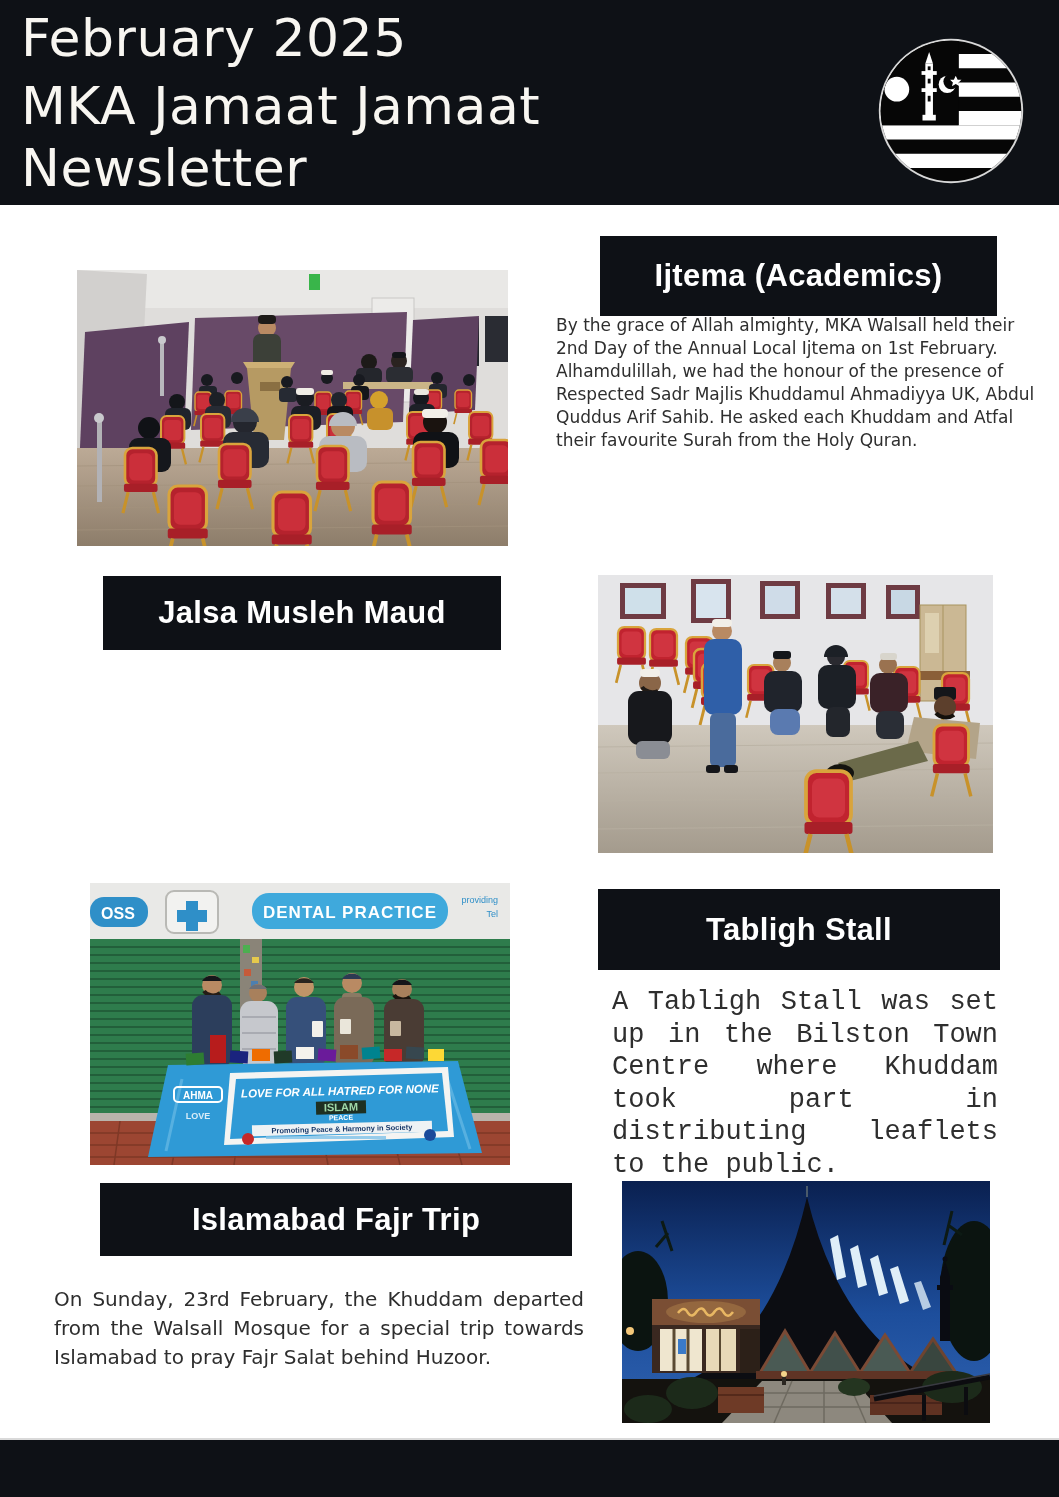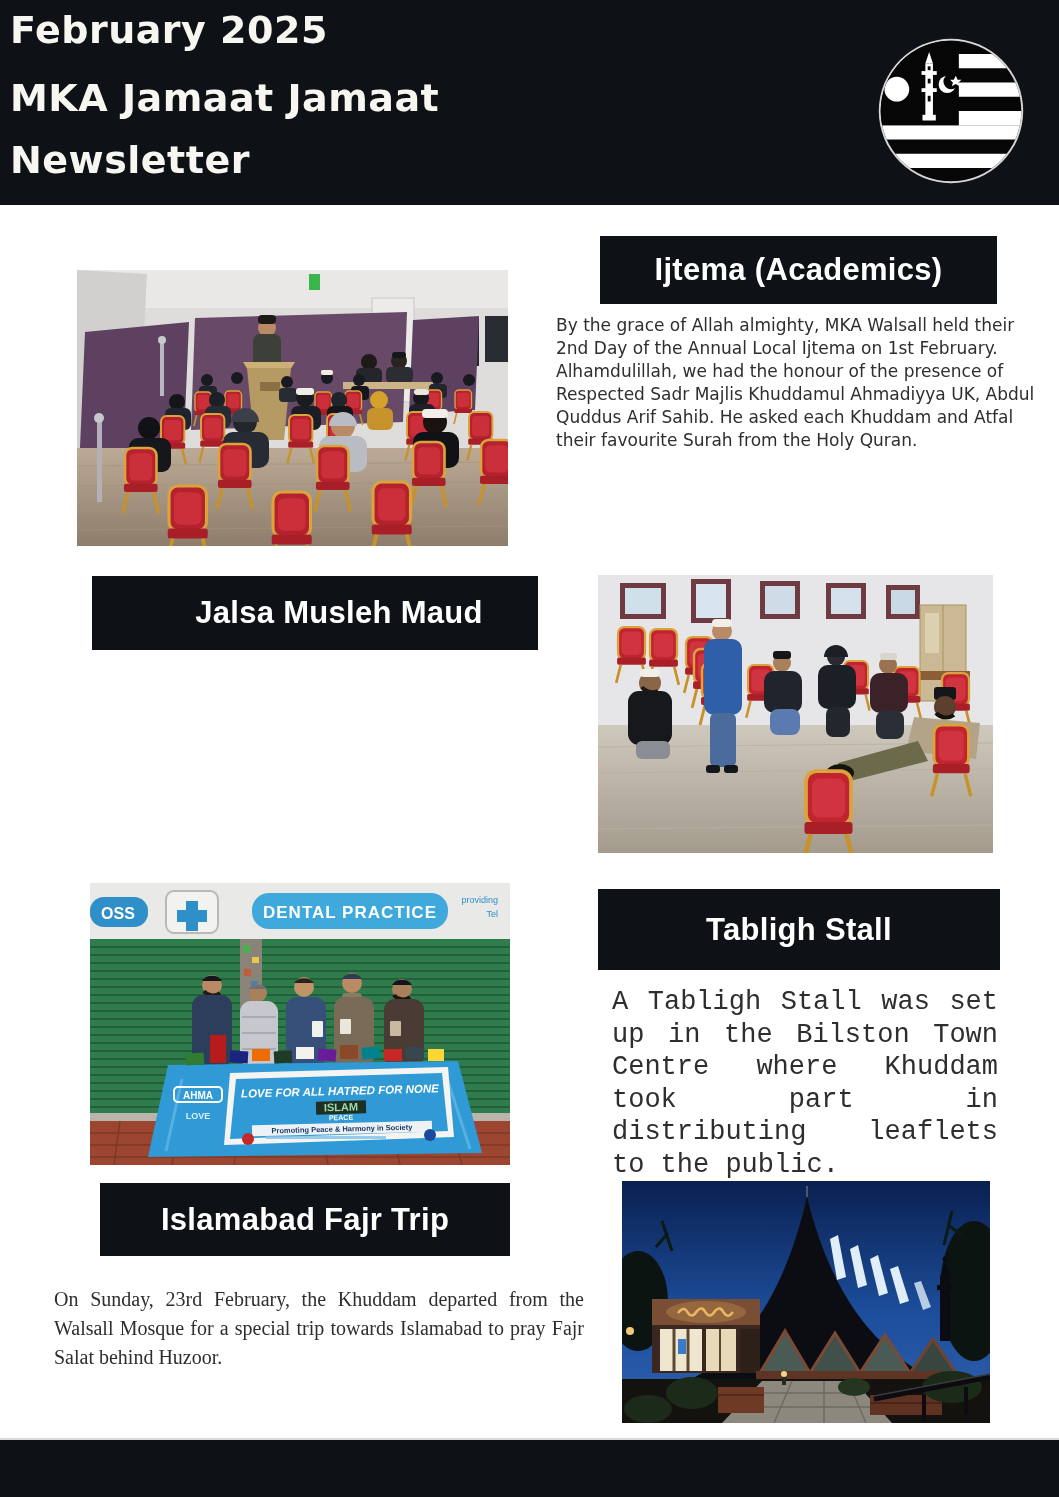--- a/index.html
+++ b/index.html
@@ -11,47 +11,47 @@
     position:relative;width:1059px;height:1497px;margin:0 auto;
     background:#ffffff;overflow:hidden;
     font-family:"Liberation Sans",sans-serif;
   }
   
   .masthead{
     position:absolute;left:0;top:0;width:100%;height:205px;
     background:var(--accent-black);
   }
   .masthead .hline{
-    position:absolute;left:10px;color:#f8f6f1;font-weight:bold;
-    font-size:38px;letter-spacing:.5px;white-space:nowrap;
+    position:absolute;left:21px;color:#f8f6f1;font-weight:normal;
+    font-size:52px;letter-spacing:.5px;white-space:nowrap;
     font-family:"DejaVu Sans","Liberation Sans",sans-serif;
   }
   .hline.l1{top:8px;}
   .hline.l2{top:76px;}
   .hline.l3{top:138px;}
   .logo-wrap{position:absolute;left:875px;top:35px;width:152px;height:158px;}
   
   .banner{
     position:absolute;background:var(--accent-black);color:#ffffff;
     display:flex;align-items:center;justify-content:center;
     font-weight:bold;font-size:31px;letter-spacing:.3px;
   }
-  .banner.b-ijtema{left:600px;top:236px;width:397px;height:68px;}
-  .banner.b-jalsa{left:92px;top:576px;width:398px;height:74px;padding-left:48px;}
+  .banner.b-ijtema{left:600px;top:236px;width:397px;height:80px;}
+  .banner.b-jalsa{left:103px;top:576px;width:398px;height:74px;}
   .banner.b-tabligh{left:598px;top:889px;width:402px;height:81px;}
-  .banner.b-islamabad{left:100px;top:1183px;width:410px;height:73px;}
+  .banner.b-islamabad{left:100px;top:1183px;width:472px;height:73px;}
   
   .para{
     position:absolute;color:var(--text-dark);
     font-family:"DejaVu Sans","Liberation Sans",sans-serif;
   }
   .p-ijtema{left:556px;top:314px;width:488px;text-align:left;font-size:17px;line-height:23px;}
   .p-jalsa{left:104px;top:670px;width:404px;text-align:justify;font-size:20px;line-height:29px;}
   .p-tabligh{left:612px;top:986px;width:386px;text-align:justify;font-size:27px;line-height:32.5px;font-family:Liberation Mono, monospace;}
-  .p-islamabad{left:54px;top:1285px;width:530px;text-align:justify;font-size:20px;line-height:29px;font-family:Liberation Serif, serif;}
+  .p-islamabad{left:54px;top:1285px;width:530px;text-align:justify;font-size:20px;line-height:29px;}
   
   .photo{position:absolute;overflow:hidden;}
   .ph1{left:77px;top:270px;width:431px;height:276px;}
   .ph2{left:598px;top:575px;width:395px;height:278px;}
   .ph3{left:90px;top:883px;width:420px;height:282px;}
   .ph4{left:622px;top:1181px;width:368px;height:242px;}
   .photo svg{display:block;width:100%;height:100%;}
   svg text{font-family:"Liberation Sans",sans-serif;}
   
   .footer-bar{

